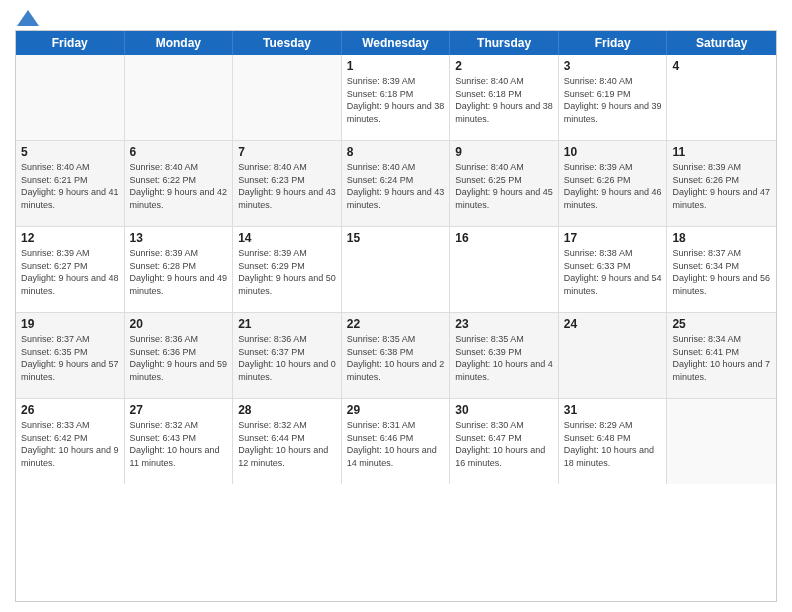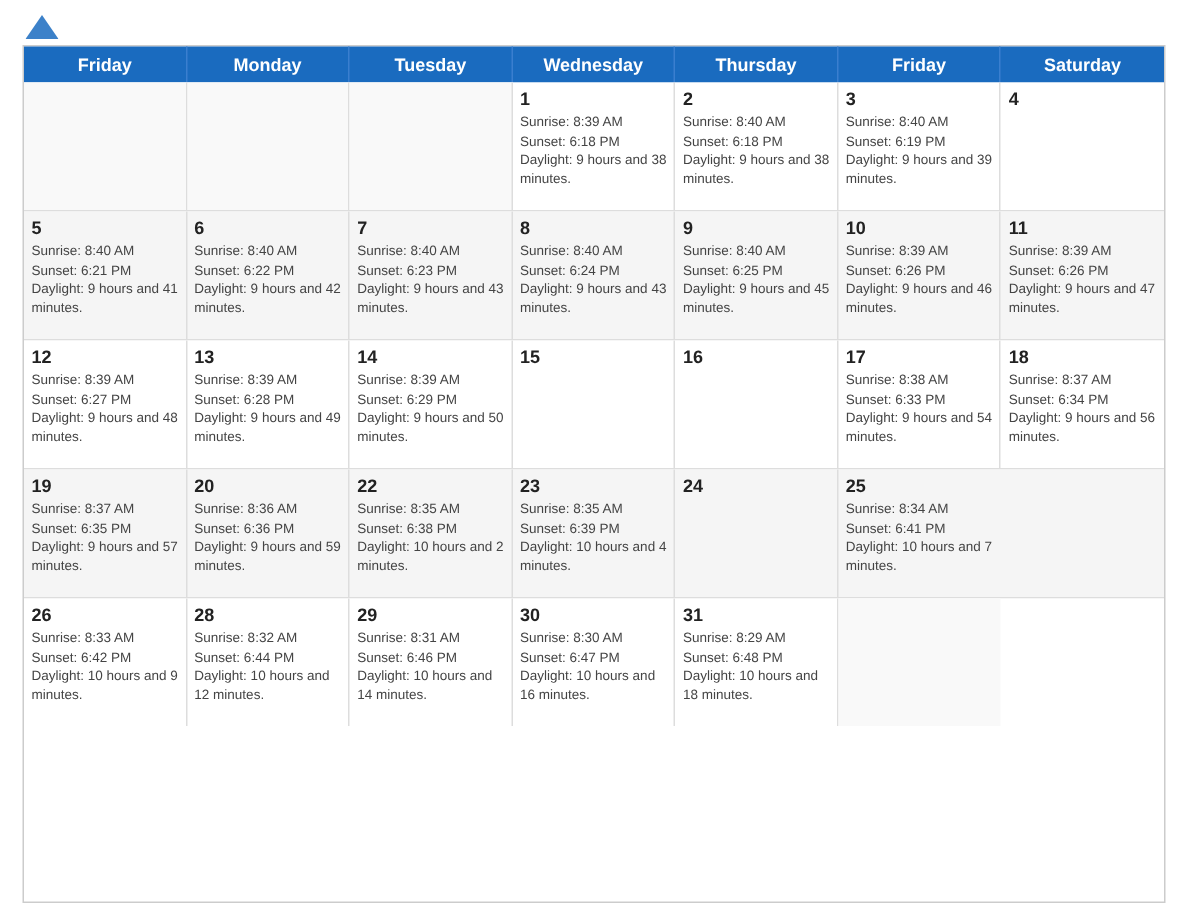--- a/index.html
+++ b/index.html
@@ -252,20 +252,26 @@
 Sunset: 6:35 PM
 Daylight: 9 hours and 57 minutes.</div>
           </div>
           <div class="cal-cell">
             <div class="day-num">20</div>
             <div class="day-info">Sunrise: 8:36 AM
 Sunset: 6:36 PM
 Daylight: 9 hours and 59 minutes.</div>
           </div>
           <div class="cal-cell">
+            <div class="day-num">21</div>
+            <div class="day-info">Sunrise: 8:36 AM
+Sunset: 6:37 PM
+Daylight: 10 hours and 0 minutes.</div>
+          </div>
+          <div class="cal-cell">
             <div class="day-num">22</div>
             <div class="day-info">Sunrise: 8:35 AM
 Sunset: 6:38 PM
 Daylight: 10 hours and 2 minutes.</div>
           </div>
           <div class="cal-cell">
             <div class="day-num">23</div>
             <div class="day-info">Sunrise: 8:35 AM
 Sunset: 6:39 PM
 Daylight: 10 hours and 4 minutes.</div>
@@ -279,20 +285,26 @@
 Sunset: 6:41 PM
 Daylight: 10 hours and 7 minutes.</div>
           </div>
         </div>
         <div class="cal-row row-bg-white">
           <div class="cal-cell">
             <div class="day-num">26</div>
             <div class="day-info">Sunrise: 8:33 AM
 Sunset: 6:42 PM
 Daylight: 10 hours and 9 minutes.</div>
+          </div>
+          <div class="cal-cell">
+            <div class="day-num">27</div>
+            <div class="day-info">Sunrise: 8:32 AM
+Sunset: 6:43 PM
+Daylight: 10 hours and 11 minutes.</div>
           </div>
           <div class="cal-cell">
             <div class="day-num">28</div>
             <div class="day-info">Sunrise: 8:32 AM
 Sunset: 6:44 PM
 Daylight: 10 hours and 12 minutes.</div>
           </div>
           <div class="cal-cell">
             <div class="day-num">29</div>
             <div class="day-info">Sunrise: 8:31 AM

